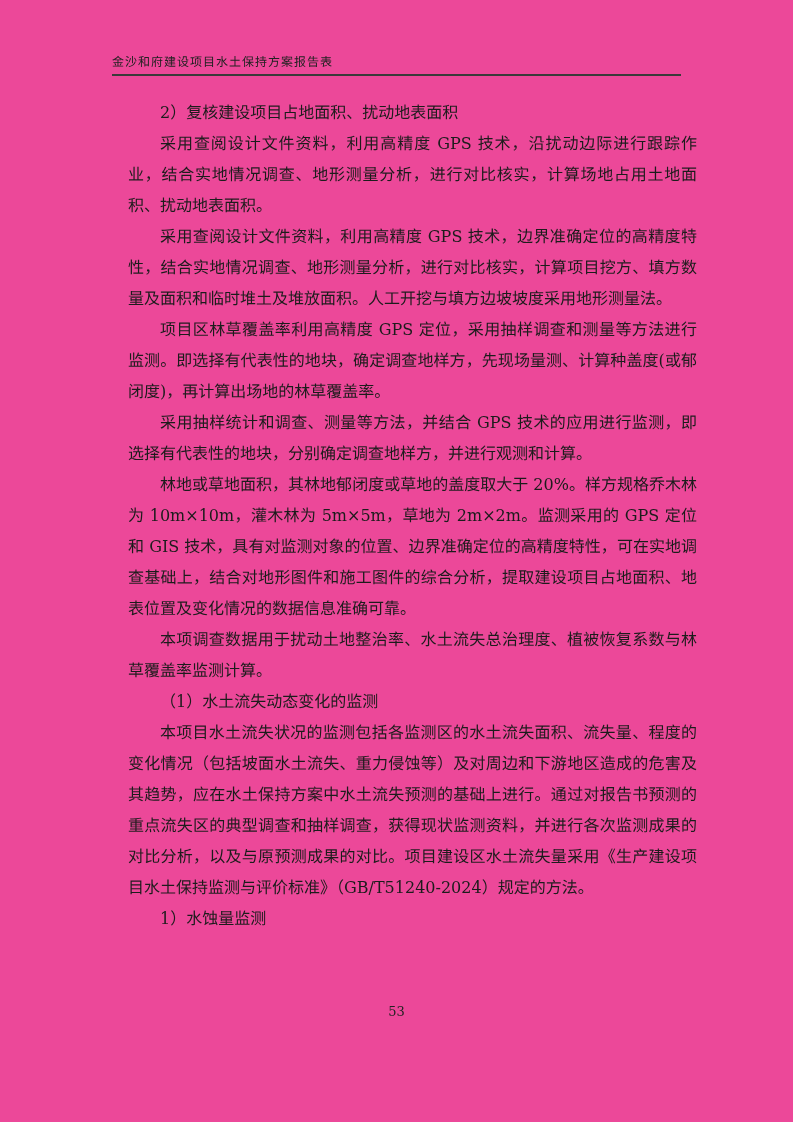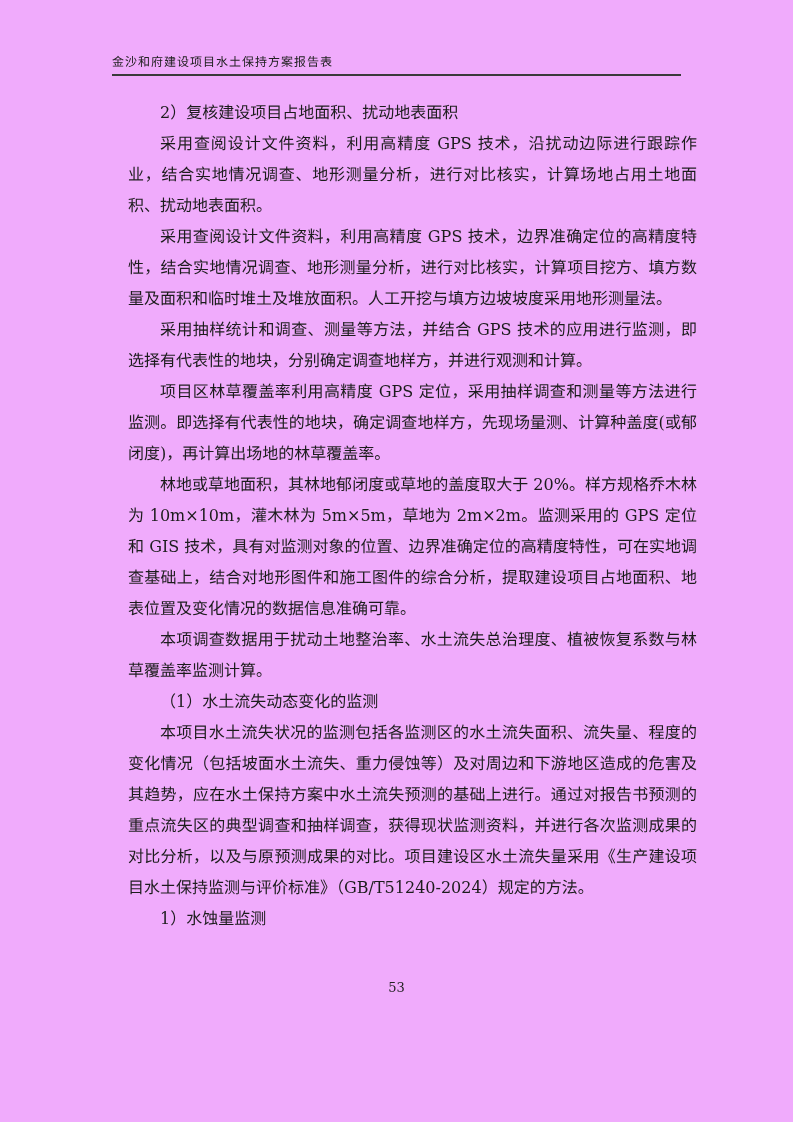--- a/index.html
+++ b/index.html
@@ -4,21 +4,21 @@
 <style>
   html, body {
     margin: 0;
     padding: 0;
     background: #ffffff;
   }
   .page {
     position: relative;
     width: 793px;
     height: 1122px;
-    background: #f0abfc;
+    background: #ec4899;
     overflow: hidden;
     font-family: "DejaVu Serif", "Liberation Serif", serif;
     color: #1c1c1c;
     box-sizing: border-box;
   }
   .header {
     position: absolute;
     top: 52px;
     left: 112px;
     right: 112px;
@@ -38,43 +38,43 @@
     line-height: 31px;
     text-align: justify;
   }
   .content p {
     margin: 0;
     padding: 0;
     text-indent: 2em;
   }
   .footer {
     position: absolute;
-    top: 980px;
+    top: 1004px;
     left: 0;
     width: 100%;
     text-align: center;
     font-size: 13px;
     color: #222222;
   }
 </style>
 </head>
 <body>
 
 <div class="page">
 
   <div class="header">
     <span>金沙和府建设项目水土保持方案报告表</span>
   </div>
 
   <div class="content">
     <p>2）复核建设项目占地面积、扰动地表面积</p>
     <p>采用查阅设计文件资料，利用高精度 GPS 技术，沿扰动边际进行跟踪作业，结合实地情况调查、地形测量分析，进行对比核实，计算场地占用土地面积、扰动地表面积。</p>
     <p>采用查阅设计文件资料，利用高精度 GPS 技术，边界准确定位的高精度特性，结合实地情况调查、地形测量分析，进行对比核实，计算项目挖方、填方数量及面积和临时堆土及堆放面积。人工开挖与填方边坡坡度采用地形测量法。</p>
+    <p>项目区林草覆盖率利用高精度 GPS 定位，采用抽样调查和测量等方法进行监测。即选择有代表性的地块，确定调查地样方，先现场量测、计算种盖度(或郁闭度)，再计算出场地的林草覆盖率。</p>
     <p>采用抽样统计和调查、测量等方法，并结合 GPS 技术的应用进行监测，即选择有代表性的地块，分别确定调查地样方，并进行观测和计算。</p>
-    <p>项目区林草覆盖率利用高精度 GPS 定位，采用抽样调查和测量等方法进行监测。即选择有代表性的地块，确定调查地样方，先现场量测、计算种盖度(或郁闭度)，再计算出场地的林草覆盖率。</p>
     <p>林地或草地面积，其林地郁闭度或草地的盖度取大于 20%。样方规格乔木林为 10m×10m，灌木林为 5m×5m，草地为 2m×2m。监测采用的 GPS 定位和 GIS 技术，具有对监测对象的位置、边界准确定位的高精度特性，可在实地调查基础上，结合对地形图件和施工图件的综合分析，提取建设项目占地面积、地表位置及变化情况的数据信息准确可靠。</p>
     <p>本项调查数据用于扰动土地整治率、水土流失总治理度、植被恢复系数与林草覆盖率监测计算。</p>
     <p>（1）水土流失动态变化的监测</p>
     <p>本项目水土流失状况的监测包括各监测区的水土流失面积、流失量、程度的变化情况（包括坡面水土流失、重力侵蚀等）及对周边和下游地区造成的危害及其趋势，应在水土保持方案中水土流失预测的基础上进行。通过对报告书预测的重点流失区的典型调查和抽样调查，获得现状监测资料，并进行各次监测成果的对比分析，以及与原预测成果的对比。项目建设区水土流失量采用《生产建设项目水土保持监测与评价标准》（GB/T51240-2024）规定的方法。</p>
     <p>1）水蚀量监测</p>
   </div>
 
   <div class="footer">
     <span>53</span>
   </div>

